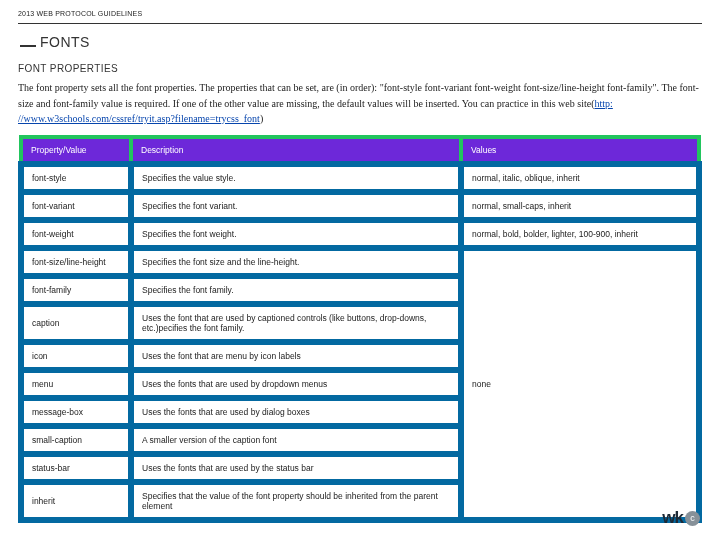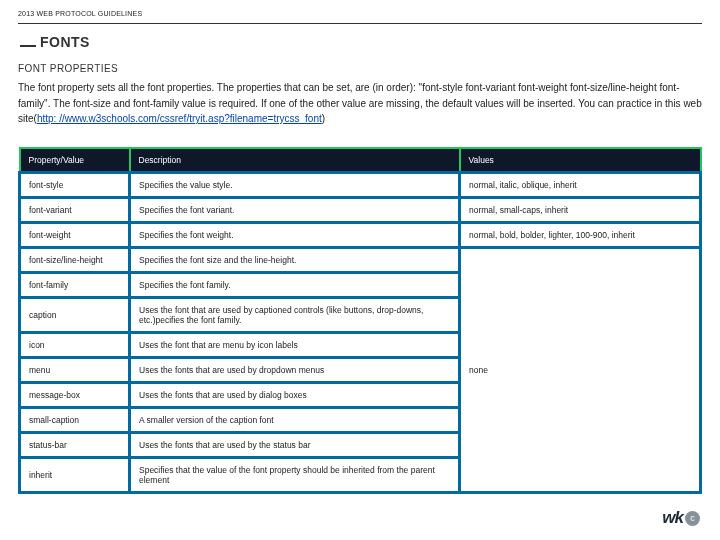--- a/index.html
+++ b/index.html
@@ -33,76 +33,76 @@
   }
   .title-under {
     display: inline-block;
     width: 16px;
     border-bottom: 2px solid #333;
     margin: 0 2px 6px 2px;
     vertical-align: baseline;
   }
   .title-sub {
     font-size: 14px;
-    font-weight: 700;
+    font-weight: 400;
     letter-spacing: 0.5px;
     color: #333;
     margin-left: 2px;
   }
   .section-heading {
     font-size: 10px;
     letter-spacing: 0.4px;
     color: #333;
     margin-bottom: 6px;
   }
   .intro {
     font-size: 10px;
     line-height: 1.55;
     color: #222;
-    margin-bottom: 20px;
+    margin-bottom: 8px;
+    font-family: Liberation Serif, serif;
   }
   .intro a {
     color: #0645ad;
     text-decoration: underline;
   }
   table {
     width: 100%;
     border-collapse: collapse;
     font-size: 8.5px;
   }
   th {
-    background: #0f172a;
+    background: #6d28d9;
     color: #fff;
     text-align: left;
     font-weight: 400;
     padding: 6px 8px;
-    border: 2px solid #22c55e;
+    border: 4px solid #22c55e;
   }
   td {
-    border: 3px solid #0369a1;
+    border: 6px solid #0369a1;
     padding: 6px 8px;
     vertical-align: middle;
     color: #222;
   }
   td.center { text-align: left; }
   col.c1 { width: 110px; }
   col.c2 { width: 330px; }
   col.c3 { }
   .logo {
     position: absolute;
     right: 20px;
     bottom: 12px;
     display: flex;
     align-items: center;
     gap: 1px;
   }
   .logo-wk {
     font-size: 17px;
     font-weight: 700;
-    font-style: italic;
     color: #1e2a36;
     letter-spacing: -1px;
   }
   .logo-badge {
     width: 15px;
     height: 15px;
     border-radius: 50%;
     background: #879199;
     color: #fff;
     font-size: 9px;

